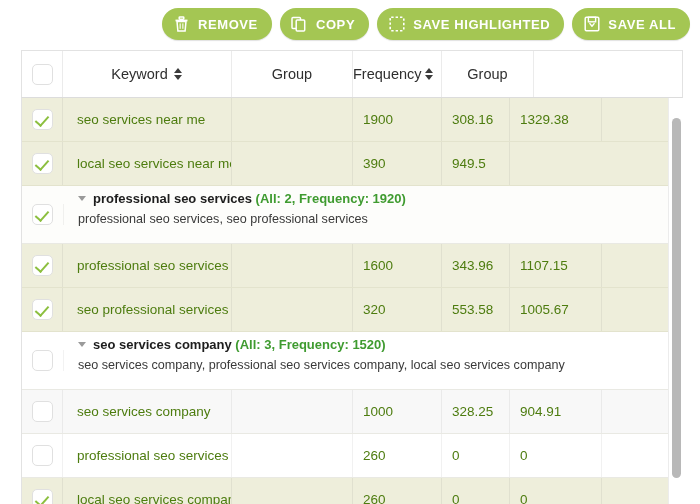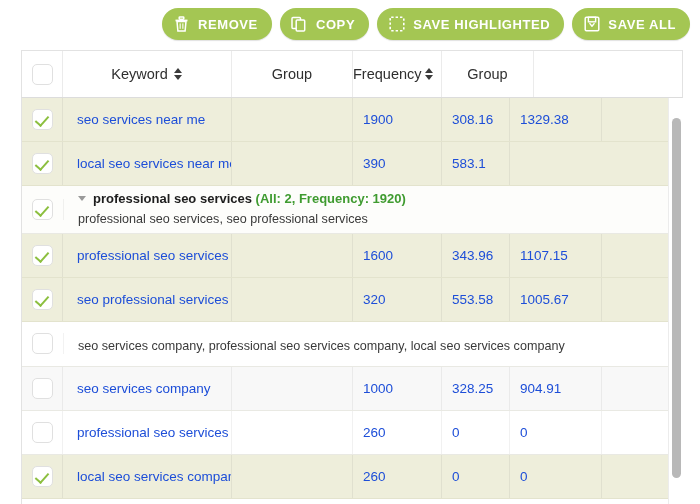--- a/index.html
+++ b/index.html
@@ -177,21 +177,21 @@
   .row.sel      { background: #eeeedb; border-bottom-color: #e3e3cd; }
   .row.alt      { background: #f8f8f8; }
   .row.plain    { background: #ffffff; }
 
   .cell {
     display: flex;
     align-items: center;
     box-sizing: border-box;
     border-right: 1px solid rgba(0,0,0,0.055);
     font-size: 13.5px;
-    color: #1d4ed8;
+    color: #4d7c0f;
     height: 100%;
     padding: 0 10px;
     overflow: hidden;
     white-space: nowrap;
   }
   .cell:last-child { border-right: none; }
   .cell.c-check {
     justify-content: center;
     padding: 0;
   }
@@ -211,21 +211,21 @@
     width: 41px;
     flex: 0 0 41px;
     display: flex;
     align-items: center;
     justify-content: center;
     height: 100%;
     border-right: 1px solid rgba(0,0,0,0.05);
   }
   .gbody {
     flex: 1 1 auto;
-    padding: 5px 0 5px 14px;
+    padding: 5px 0 15px 14px;
     box-sizing: border-box;
     line-height: 1.25;
     overflow: hidden;
   }
   .gline1 {
     font-size: 13px;
     color: #1d1d1d;
     font-weight: bold;
     white-space: nowrap;
   }
@@ -365,21 +365,21 @@
           <div class="cell c-cpch">1329.38</div>
           <div class="cell c-type"></div>
         </div>
         <div class="row sel">
           <div class="cell c-check">
             <span class="cb checked"></span>
           </div>
           <div class="cell c-kw">local seo services near me</div>
           <div class="cell c-group"></div>
           <div class="cell c-freq">390</div>
-          <div class="cell c-cpc">583.1</div>
+          <div class="cell c-cpc">949.5</div>
           <div class="cell c-type"></div>
         </div>
         <div class="grow">
           <div class="gcheck">
             <span class="cb checked"></span>
           </div>
           <div class="gbody">
             <div class="gline1"><span class="caret"></span><span>professional seo services </span><span class="gmeta">(All: 2, Frequency: 1920)</span></div>
             <div class="gline2">professional seo services, seo professional services</div>
           </div>
@@ -404,20 +404,21 @@
           <div class="cell c-freq">320</div>
           <div class="cell c-cpc">553.58</div>
           <div class="cell c-cpch">1005.67</div>
           <div class="cell c-type"></div>
         </div>
         <div class="grow plainbg">
           <div class="gcheck">
             <span class="cb"></span>
           </div>
           <div class="gbody">
+            <div class="gline1"><span class="caret"></span><span>seo services company </span><span class="gmeta">(All: 3, Frequency: 1520)</span></div>
             <div class="gline2">seo services company, professional seo services company, local seo services company</div>
           </div>
         </div>
         <div class="row alt">
           <div class="cell c-check">
             <span class="cb"></span>
           </div>
           <div class="cell c-kw">seo services company</div>
           <div class="cell c-group"></div>
           <div class="cell c-freq">1000</div>

